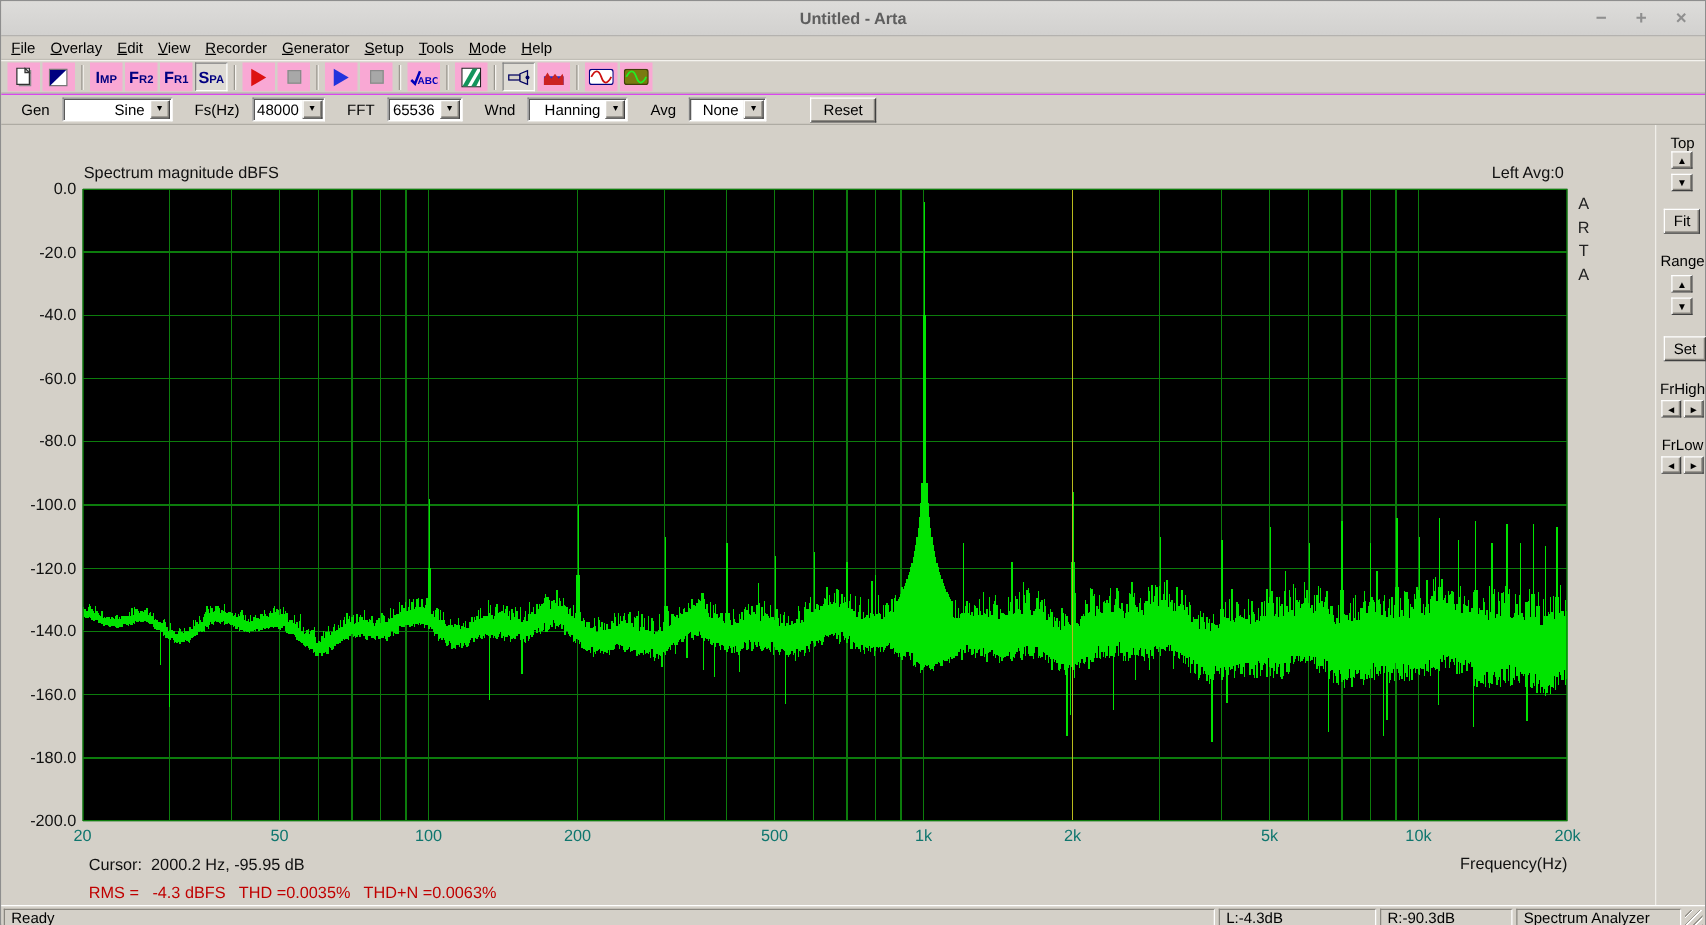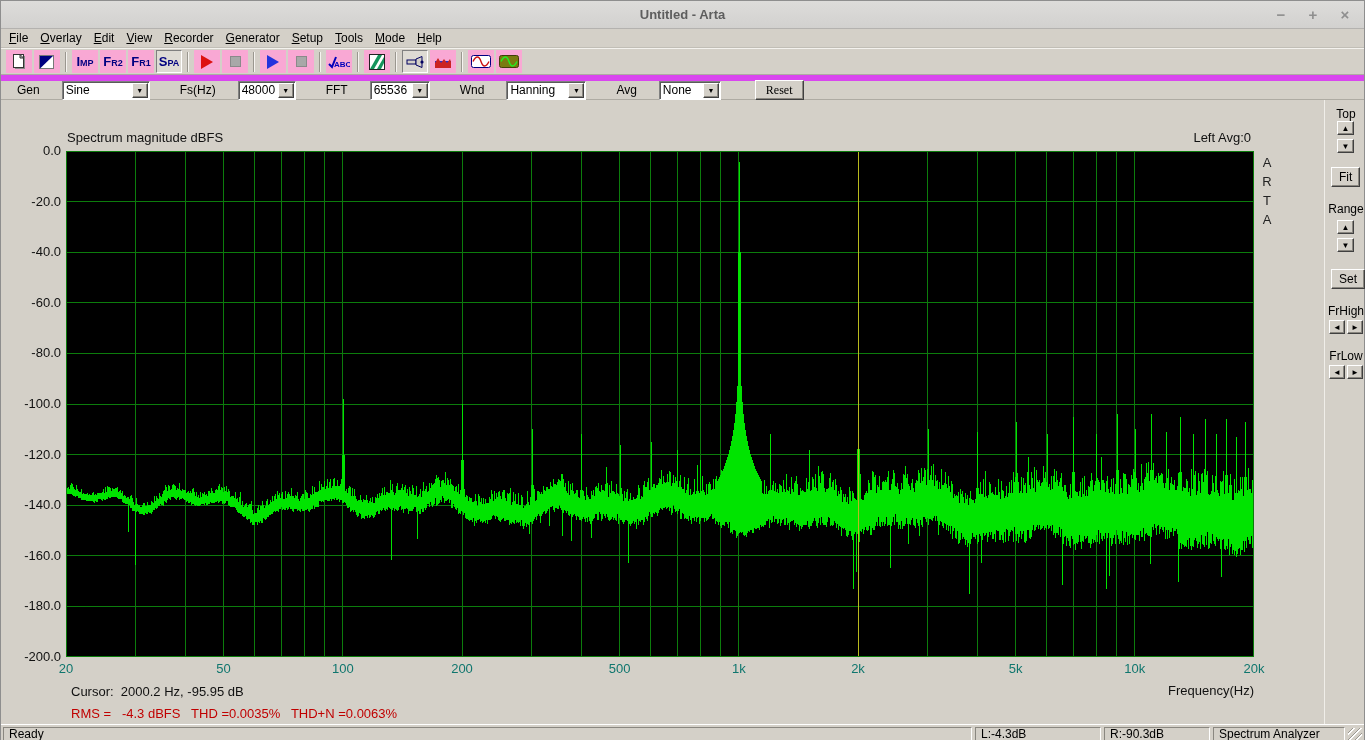--- a/index.html
+++ b/index.html
@@ -36,29 +36,29 @@
     border-bottom:1px solid #fff; border-right:1px solid #fff; background:#dedbd4; }
   .tbtn .modelbl { color:#000080; font-weight:bold; font-size:13px; line-height:1; }
   .tbtn .modelbl small { font-size:9px; font-weight:bold; }
   .tsep { width:2px; height:20px; margin:0 4px; border-left:1px solid #9a978f;
     border-right:1px solid #f6f4f0; }
   .icn-play { width:0; height:0; border-style:solid; border-width:7px 0 7px 12px; }
   .icn-stop { width:11px; height:11px; background:#a8a8a8; border:1px solid #8a8a8a; }
 
   
   .genbar { height:25px; background:#d4d0c8; display:flex; align-items:center;
-    padding-left:8px; gap:22px; border-top:6px solid #d946ef;
+    padding-left:8px; gap:10px; border-top:1px solid #d946ef;
     border-bottom:1px solid #aeaba3; flex:0 0 auto; font-size:12px; }
   .genlbl { margin-left:8px; color:#000; }
   .combo { display:flex; align-items:center; height:19px; background:#fff;
     border-top:1px solid #808080; border-left:1px solid #808080;
     border-bottom:1px solid #fff; border-right:1px solid #fff;
     box-shadow:inset 1px 1px 0 #5a5a5a; }
   .combo .val { flex:1; font-size:12px; padding:16px 3px; color:#000;
-    white-space:nowrap; overflow:hidden; }
+    white-space:nowrap; overflow:hidden;text-align:right; }
   .raised { background:#d4d0c8; border-top:1px solid #fff; border-left:1px solid #fff;
     border-bottom:1px solid #404040; border-right:1px solid #404040;
     box-shadow:inset -1px -1px 0 #8a8780; }
   .combo .arrowbtn { width:16px; height:15px; margin:1px; font-size:7px;
     color:#000; display:flex; align-items:center; justify-content:center; }
   .pushbtn { height:20px; padding:0 10px; font-size:12px; color:#000;
     display:flex; align-items:center; justify-content:center; }
 
   
   .client { position:relative; height:624px; background:#d4d0c8; flex:0 0 auto; }
@@ -227,21 +227,21 @@
       <span class="genlbl">Wnd</span>
       <div class="combo" style="width: 80px;">
         <span class="val">Hanning</span>
         <div class="arrowbtn raised">▼</div>
       </div>
       <span class="genlbl">Avg</span>
       <div class="combo" style="width: 62px;">
         <span class="val">None</span>
         <div class="arrowbtn raised">▼</div>
       </div>
-      <div class="pushbtn raised" style="margin-left: 12px; font-family: Liberation Serif, serif;">Reset</div>
+      <div class="pushbtn raised" style="margin-left: 25px;">Reset</div>
     </div>
 
   <div class="client">
     <div class="plotwrap">
       <div class="plot-title">Spectrum magnitude dBFS</div>
       <div class="plot-channel">Left  Avg:0</div>
       <svg id="spectrum" width="1188" height="506" viewBox="0 0 1188 506">
           <rect x="0" y="0" width="1188" height="506" fill="#000000"></rect>
           <path d="M0.0 0V506M69.7 0V506M119.2 0V506M157.6 0V506M188.9 0V506M215.5 0V506M238.4 0V506M258.7 0V506M276.8 0V506M396.0 0V506M465.7 0V506M515.2 0V506M553.6 0V506M584.9 0V506M611.5 0V506M634.4 0V506M654.7 0V506M672.8 0V506M792.0 0V506M861.7 0V506M911.2 0V506M949.6 0V506M980.9 0V506M1007.5 0V506M1030.4 0V506M1050.7 0V506M1068.8 0V506M1188.0 0V506M1188 0V506M0 0.0H1188M0 50.6H1188M0 101.2H1188M0 151.8H1188M0 202.4H1188M0 253.0H1188M0 303.6H1188M0 354.2H1188M0 404.8H1188M0 455.4H1188M0 506.0H1188" stroke="#0c7c0c" stroke-width="1" fill="none" shape-rendering="crispEdges"></path>
           <path d="M0.5 334.8V352.9M1.5 336.5V342.7M2.5 335.9V343.2M3.5 338.0V343.3M4.5 334.4V343.2M5.5 332.4V342.6M6.5 333.4V343.6M7.5 336.1V345.1M8.5 337.8V345.4M9.5 339.0V345.5M10.5 333.8V344.8M11.5 337.7V344.9M12.5 339.7V347.1M13.5 341.3V347.1M14.5 341.4V347.2M15.5 337.7V348.5M16.5 343.4V349.4M17.5 342.3V349.4M18.5 343.0V348.9M19.5 342.9V349.3M20.5 342.8V350.0M21.5 342.4V350.4M22.5 343.8V350.2M23.5 342.9V350.0M24.5 343.6V350.0M25.5 343.8V350.1M26.5 341.5V350.3M27.5 341.1V351.2M28.5 344.2V351.5M29.5 342.5V350.4M30.5 343.9V350.9M31.5 341.9V350.6M32.5 342.1V347.8M33.5 341.5V347.9M34.5 341.9V347.8M35.5 342.1V349.3M36.5 341.4V349.5M37.5 338.2V348.3M38.5 341.5V348.6M39.5 335.6V348.8M40.5 340.7V347.5M41.5 334.5V347.8M42.5 336.0V345.9M43.5 335.9V346.7M44.5 337.4V346.7M45.5 339.7V346.0M46.5 337.4V346.3M47.5 338.1V346.2M48.5 338.4V346.3M49.5 337.3V345.9M50.5 336.9V345.6M51.5 335.6V346.6M52.5 340.9V347.7M53.5 339.5V347.8M54.5 338.6V347.9M55.5 341.6V348.2M56.5 339.6V350.9M57.5 345.0V351.8M58.5 344.2V351.9M59.5 344.9V353.1M60.5 346.7V352.8M61.5 346.4V353.0M62.5 346.3V381.0M63.5 347.5V354.4M64.5 344.8V357.4M65.5 344.4V357.3M66.5 346.7V359.5M67.5 350.5V359.7M68.5 353.7V360.4M69.5 353.0V414.2M70.5 347.2V360.7M71.5 353.0V359.6M72.5 353.6V360.6M73.5 353.8V363.1M74.5 356.1V362.8M75.5 355.8V363.0M76.5 354.0V362.9M77.5 351.5V364.4M78.5 352.1V364.2M79.5 354.5V362.2M80.5 355.4V362.8M81.5 351.2V362.6M82.5 353.7V361.2M83.5 353.8V361.8M84.5 353.6V362.2M85.5 350.3V363.0M86.5 350.5V360.6M87.5 352.0V359.1M88.5 345.2V358.5M89.5 349.9V357.4M90.5 345.0V358.0M91.5 346.7V357.0M92.5 348.1V354.6M93.5 341.6V354.5M94.5 345.1V353.4M95.5 346.4V354.3M96.5 342.6V353.8M97.5 340.0V354.7M98.5 338.8V349.6M99.5 333.5V350.6M100.5 335.8V351.8M101.5 339.7V349.2M102.5 334.0V346.6M103.5 335.3V348.3M104.5 338.9V349.0M105.5 337.9V346.3M106.5 333.6V345.6M107.5 333.4V346.4M108.5 333.6V346.8M109.5 335.3V347.7M110.5 339.0V348.5M111.5 336.6V346.9M112.5 337.8V345.5M113.5 331.9V348.7M114.5 338.8V348.2M115.5 339.5V347.9M116.5 338.3V347.0M117.5 338.9V348.3M118.5 338.7V348.7M119.5 339.0V349.0M120.5 341.6V350.8M121.5 340.9V349.8M122.5 339.5V352.0M123.5 342.3V351.9M124.5 340.1V350.9M125.5 341.8V353.7M126.5 338.4V353.1M127.5 337.0V352.7M128.5 341.1V354.1M129.5 345.1V354.6M130.5 341.2V353.9M131.5 345.9V354.6M132.5 344.0V354.9M133.5 346.5V355.2M134.5 341.2V354.1M135.5 345.8V353.4M136.5 342.4V353.4M137.5 342.9V352.9M138.5 340.7V353.5M139.5 343.6V352.3M140.5 343.4V353.8M141.5 344.5V353.5M142.5 340.1V353.3M143.5 340.2V352.9M144.5 341.8V351.1M145.5 336.9V352.4M146.5 340.1V352.2M147.5 342.1V351.7M148.5 342.2V351.8M149.5 339.3V351.1M150.5 338.1V350.6M151.5 339.1V350.2M152.5 335.3V351.6M153.5 333.4V350.5M154.5 338.7V350.3M155.5 335.9V350.3M156.5 337.1V352.5M157.5 341.1V352.1M158.5 336.0V352.8M159.5 339.8V351.6M160.5 334.8V349.8M161.5 340.5V350.0M162.5 338.1V353.8M163.5 339.7V355.2M164.5 346.2V355.8M165.5 345.1V355.8M166.5 344.9V356.4M167.5 345.1V356.0M168.5 347.0V355.8M169.5 341.0V357.3M170.5 348.2V358.7M171.5 346.5V360.9M172.5 351.0V361.8M173.5 345.5V362.1M174.5 340.5V362.8M175.5 353.7V363.1M176.5 350.2V365.1M177.5 356.3V365.5M178.5 355.1V366.4M179.5 352.6V365.4M180.5 352.0V367.6M181.5 356.1V369.2M182.5 353.9V368.4M183.5 352.7V368.2M184.5 353.3V371.6M185.5 350.4V370.5M186.5 358.7V373.7M187.5 363.3V373.9M188.5 362.0V373.5M189.5 361.6V371.1M190.5 362.2V371.4M191.5 357.4V373.6M192.5 353.9V371.1M193.5 359.1V371.5M194.5 354.5V370.3M195.5 354.9V372.4M196.5 349.9V372.0M197.5 354.3V366.8M198.5 356.9V367.5M199.5 354.6V369.0M200.5 350.3V368.2M201.5 347.8V365.7M202.5 354.0V366.0M203.5 352.8V364.4M204.5 349.2V363.9M205.5 351.3V363.2M206.5 344.7V363.3M207.5 350.3V361.4M208.5 345.1V359.8M209.5 342.6V361.0M210.5 348.1V360.1M211.5 339.6V360.2M212.5 344.2V360.7M213.5 341.9V357.8M214.5 346.5V357.8M215.5 342.9V356.3M216.5 340.7V358.9M217.5 347.8V357.5M218.5 347.7V359.4M219.5 340.0V358.6M220.5 346.8V356.9M221.5 342.7V358.7M222.5 341.2V358.2M223.5 342.7V356.0M224.5 345.1V357.9M225.5 336.9V357.8M226.5 344.7V360.1M227.5 344.6V360.6M228.5 346.8V358.0M229.5 344.3V357.7M230.5 345.3V357.6M231.5 341.4V359.7M232.5 347.7V359.4M233.5 349.7V360.3M234.5 347.4V360.6M235.5 344.6V357.6M236.5 343.0V360.0M237.5 343.1V359.9M238.5 347.5V360.3M239.5 339.1V359.3M240.5 341.1V359.2M241.5 341.6V357.6M242.5 346.8V359.9M243.5 346.7V361.4M244.5 343.3V358.9M245.5 344.4V358.3M246.5 335.3V357.9M247.5 343.0V353.6M248.5 336.0V358.0M249.5 341.0V355.7M250.5 341.1V356.3M251.5 340.5V356.1M252.5 339.9V355.8M253.5 330.4V350.0M254.5 338.9V350.1M255.5 332.9V350.7M256.5 335.5V350.4M257.5 335.7V350.6M258.5 330.2V349.3M259.5 337.5V349.3M260.5 334.8V348.7M261.5 327.9V350.4M262.5 337.0V350.2M263.5 330.5V349.9M264.5 328.1V348.0M265.5 336.5V350.3M266.5 334.7V348.2M267.5 328.3V347.9M268.5 327.4V349.3M269.5 334.8V347.3M270.5 334.8V349.2M271.5 328.5V348.5M272.5 334.8V347.9M273.5 335.3V351.4M274.5 333.3V348.6M275.5 327.7V349.3M276.5 303.6V352.4M277.5 247.9V352.1M278.5 303.6V350.8M279.5 340.1V352.1M280.5 337.6V354.4M281.5 342.3V357.4M282.5 337.3V356.5M283.5 335.1V355.9M284.5 335.8V361.4M285.5 345.1V359.9M286.5 337.2V359.1M287.5 345.0V361.3M288.5 338.4V359.4M289.5 344.7V361.0M290.5 348.4V363.5M291.5 349.5V365.9M292.5 349.2V365.1M293.5 348.8V361.7M294.5 344.0V363.3M295.5 349.0V367.9M296.5 350.6V367.1M297.5 348.4V367.4M298.5 348.5V368.1M299.5 348.9V365.2M300.5 343.7V364.6M301.5 348.9V366.6M302.5 351.9V363.6M303.5 349.5V367.2M304.5 347.3V365.9M305.5 350.7V363.6M306.5 346.1V364.6M307.5 351.5V366.8M308.5 351.6V365.7M309.5 346.4V363.7M310.5 346.8V361.3M311.5 342.5V359.5M312.5 346.8V362.6M313.5 342.2V362.9M314.5 344.6V359.0M315.5 341.7V360.0M316.5 336.9V358.6M317.5 344.1V356.9M318.5 335.5V359.2M319.5 343.7V360.4M320.5 341.4V358.1M321.5 341.4V359.3M322.5 342.0V356.1M323.5 341.5V357.3M324.5 328.8V357.8M325.5 339.3V408.8M326.5 332.8V359.0M327.5 341.3V357.2M328.5 343.9V359.5M329.5 341.7V357.6M330.5 334.7V359.3M331.5 332.3V360.4M332.5 339.3V358.9M333.5 338.9V355.9M334.5 338.5V354.5M335.5 337.4V359.2M336.5 333.1V357.7M337.5 339.2V362.1M338.5 335.8V358.4M339.5 334.1V358.4M340.5 341.8V357.0M341.5 337.9V358.1M342.5 345.0V362.6M343.5 336.1V360.4M344.5 339.7V359.7M345.5 342.8V360.4M346.5 334.3V360.2M347.5 337.4V357.5M348.5 344.3V356.2M349.5 344.2V356.4M350.5 334.8V361.3M351.5 346.2V388.1M352.5 344.6V360.4M353.5 342.5V362.9M354.5 337.5V363.0M355.5 345.5V358.1M356.5 340.0V361.4M357.5 330.8V360.5M358.5 340.3V357.2M359.5 338.3V358.6M360.5 334.6V356.9M361.5 340.5V353.2M362.5 340.1V353.2M363.5 332.4V355.7M364.5 336.5V351.1M365.5 331.9V354.2M366.5 333.7V355.8M367.5 332.5V353.7M368.5 331.7V353.0M369.5 327.6V347.4M370.5 324.2V354.9M371.5 326.7V354.3M372.5 326.3V352.6M373.5 329.3V352.2M374.5 335.9V349.3M375.5 329.6V350.6M376.5 328.9V344.8M377.5 329.1V347.3M378.5 331.7V352.2M379.5 321.1V349.7M380.5 333.5V350.4M381.5 327.4V348.8M382.5 329.4V348.3M383.5 334.0V352.1M384.5 327.5V349.0M385.5 333.0V357.2M386.5 333.7V357.2M387.5 334.7V353.4M388.5 340.4V356.0M389.5 335.8V357.8M390.5 335.2V358.8M391.5 341.4V357.0M392.5 333.0V362.7M393.5 343.0V361.5M394.5 339.4V363.3M395.5 308.7V360.0M396.5 253.0V360.9M397.5 308.7V364.4M398.5 338.3V362.2M399.5 346.1V367.3M400.5 343.6V367.8M401.5 345.3V368.2M402.5 350.2V368.9M403.5 346.2V369.7M404.5 346.7V368.6M405.5 346.8V368.7M406.5 351.1V371.1M407.5 351.3V366.7M408.5 350.2V374.5M409.5 343.0V370.3M410.5 349.5V371.8M411.5 354.9V369.4M412.5 342.9V368.7M413.5 345.2V368.0M414.5 350.5V371.2M415.5 346.9V369.9M416.5 352.6V372.0M417.5 347.3V370.5M418.5 352.9V370.3M419.5 348.2V371.5M420.5 352.0V369.0M421.5 352.1V372.8M422.5 352.2V369.2M423.5 345.5V369.0M424.5 347.5V369.2M425.5 339.1V367.8M426.5 342.7V365.0M427.5 349.5V363.8M428.5 339.5V364.8M429.5 348.3V368.1M430.5 341.8V364.7M431.5 345.5V365.6M432.5 341.4V369.3M433.5 339.6V370.4M434.5 345.3V370.8M435.5 347.6V368.9M436.5 340.5V367.8M437.5 338.6V366.7M438.5 338.6V370.3M439.5 347.3V369.6M440.5 350.3V368.6M441.5 342.2V368.7M442.5 343.2V368.8M443.5 341.7V374.0M444.5 337.4V372.4M445.5 353.5V372.7M446.5 350.7V371.3M447.5 340.5V371.6M448.5 350.3V373.1M449.5 343.3V368.6M450.5 352.6V372.3M451.5 353.1V371.1M452.5 342.0V372.1M453.5 353.8V370.6M454.5 354.0V375.3M455.5 343.6V368.5M456.5 345.8V374.6M457.5 356.5V377.6M458.5 354.9V375.0M459.5 354.5V372.1M460.5 353.3V376.2M461.5 340.4V372.6M462.5 350.6V373.8M463.5 353.7V382.8M464.5 346.2V370.9M465.5 334.0V371.3M466.5 278.3V373.2M467.5 334.0V369.9M468.5 337.9V367.9M469.5 349.6V366.2M470.5 349.3V369.1M471.5 340.2V364.9M472.5 340.3V363.2M473.5 341.4V364.6M474.5 342.9V371.9M475.5 341.1V365.1M476.5 343.2V362.5M477.5 334.9V360.9M478.5 339.4V359.8M479.5 340.4V362.7M480.5 336.4V362.2M481.5 335.6V360.2M482.5 338.4V357.7M483.5 338.4V375.4M484.5 331.0V356.1M485.5 335.3V355.5M486.5 336.1V354.9M487.5 328.0V359.2M488.5 332.7V360.7M489.5 332.6V357.3M490.5 333.7V357.1M491.5 331.3V357.6M492.5 328.3V357.6M493.5 329.1V354.1M494.5 329.9V356.9M495.5 323.3V359.4M496.5 323.1V384.6M497.5 327.8V361.6M498.5 336.0V359.4M499.5 332.3V360.1M500.5 339.5V362.0M501.5 342.2V360.4M502.5 330.3V364.0M503.5 343.6V365.3M504.5 332.8V363.1M505.5 339.4V390.3M506.5 332.1V366.3M507.5 340.0V363.5M508.5 343.4V363.2M509.5 342.4V365.4M510.5 339.1V368.8M511.5 339.0V365.3M512.5 345.7V366.0M513.5 347.4V368.8M514.5 339.0V369.3M515.5 283.4V370.4M516.5 339.0V368.1M517.5 339.6V365.6M518.5 345.2V367.6M519.5 349.2V371.2M520.5 336.1V366.9M521.5 343.9V371.1M522.5 346.2V366.1M523.5 347.7V370.4M524.5 347.7V372.8M525.5 339.9V386.7M526.5 344.2V370.1M527.5 338.5V368.1M528.5 345.3V367.4M529.5 336.0V362.6M530.5 334.6V363.2M531.5 336.6V368.7M532.5 332.0V368.5M533.5 340.4V360.9M534.5 340.6V362.6M535.5 333.5V369.5M536.5 338.8V367.9M537.5 338.6V362.9M538.5 340.3V365.2M539.5 332.9V366.8M540.5 315.7V362.8M541.5 331.5V365.8M542.5 345.9V368.5M543.5 334.2V369.6M544.5 341.6V369.2M545.5 330.0V367.6M546.5 339.7V366.3M547.5 339.8V368.5M548.5 341.4V367.3M549.5 343.1V368.7M550.5 333.3V370.4M551.5 342.3V362.8M552.5 342.8V372.8M553.5 345.1V366.6M554.5 293.5V369.1M555.5 336.5V369.3M556.5 343.1V370.9M557.5 349.5V373.3M558.5 339.9V370.9M559.5 347.3V368.5M560.5 341.2V369.1M561.5 338.2V370.1M562.5 349.6V412.2M563.5 347.6V372.6M564.5 341.6V374.7M565.5 349.1V373.3M566.5 349.0V372.4M567.5 345.9V369.7M568.5 347.9V373.1M569.5 347.5V371.4M570.5 347.3V377.6M571.5 343.8V368.2M572.5 334.1V374.4M573.5 337.4V369.7M574.5 347.6V370.6M575.5 345.0V368.8M576.5 346.2V369.1M577.5 334.4V373.7M578.5 330.4V371.1M579.5 336.1V365.7M580.5 336.3V368.2M581.5 331.1V370.2M582.5 326.7V364.5M583.5 338.9V361.4M584.5 338.8V363.1M585.5 290.9V366.4M586.5 336.4V365.8M587.5 332.5V362.0M588.5 332.7V363.1M589.5 337.1V360.7M590.5 333.8V361.6M591.5 333.9V364.7M592.5 331.9V362.3M593.5 327.1V358.8M594.5 328.0V357.1M595.5 318.7V357.6M596.5 333.0V358.7M597.5 325.3V357.0M598.5 330.7V356.6M599.5 331.9V356.4M600.5 330.9V357.9M601.5 323.1V356.6M602.5 331.4V355.7M603.5 319.8V360.3M604.5 320.7V357.0M605.5 334.5V364.0M606.5 332.1V362.3M607.5 323.9V354.4M608.5 331.7V357.7M609.5 326.4V361.3M610.5 330.3V359.5M611.5 298.5V363.3M612.5 335.6V360.2M613.5 330.0V357.9M614.5 324.1V367.8M615.5 336.0V367.9M616.5 337.8V362.2M617.5 338.0V363.2M618.5 325.7V367.8M619.5 342.4V366.8M620.5 338.6V367.9M621.5 333.0V368.4M622.5 326.9V370.3M623.5 343.9V364.9M624.5 338.2V369.3M625.5 343.5V372.5M626.5 342.9V366.8M627.5 340.8V367.4M628.5 328.4V370.1M629.5 343.2V365.8M630.5 339.6V370.5M631.5 313.7V367.4M632.5 340.4V366.4M633.5 342.1V373.4M634.5 308.7V370.1M635.5 339.9V366.6M636.5 324.9V367.4M637.5 339.2V366.6M638.5 340.5V370.6M639.5 344.2V366.9M640.5 332.6V370.3M641.5 342.6V369.3M642.5 332.9V367.7M643.5 331.4V365.7M644.5 332.9V364.9M645.5 338.5V363.1M646.5 338.1V367.9M647.5 328.2V368.3M648.5 338.2V367.2M649.5 327.5V372.5M650.5 325.1V370.3M651.5 330.1V371.3M652.5 328.3V374.4M653.5 326.4V371.4M654.5 324.3V374.9M655.5 318.8V376.9M656.5 319.9V373.8M657.5 317.5V374.0M658.5 315.0V374.5M659.5 312.3V370.8M660.5 309.3V370.9M661.5 306.2V373.4M662.5 302.7V377.1M663.5 299.0V371.3M664.5 294.8V381.9M665.5 290.1V380.6M666.5 284.8V382.6M667.5 278.7V378.7M668.5 271.5V379.2M669.5 262.7V379.9M670.5 251.3V387.0M671.5 235.3V385.2M672.5 101.2V383.2M673.5 10.9V382.3M674.5 101.2V381.2M675.5 235.3V382.1M676.5 251.3V380.8M677.5 262.7V383.7M678.5 271.5V384.9M679.5 278.7V383.8M680.5 284.8V386.0M681.5 290.1V381.7M682.5 294.8V379.9M683.5 299.0V380.5M684.5 302.7V378.9M685.5 306.2V379.2M686.5 309.3V382.1M687.5 312.3V381.5M688.5 315.0V376.7M689.5 317.5V377.6M690.5 319.9V377.5M691.5 322.2V377.4M692.5 324.3V376.5M693.5 326.4V379.4M694.5 328.3V374.3M695.5 330.1V376.3M696.5 342.3V375.4M697.5 343.3V375.6M698.5 329.1V374.0M699.5 343.2V373.9M700.5 335.0V370.2M701.5 343.3V370.4M702.5 340.1V368.3M703.5 339.0V376.8M704.5 283.4V369.1M705.5 339.0V371.5M706.5 334.0V371.3M707.5 329.9V365.3M708.5 339.5V370.9M709.5 331.7V368.2M710.5 340.9V368.3M711.5 338.4V372.8M712.5 342.0V372.3M713.5 332.6V368.4M714.5 334.1V375.4M715.5 335.2V371.5M716.5 340.9V369.2M717.5 328.5V368.2M718.5 337.5V373.5M719.5 340.8V374.1M720.5 322.7V367.1M721.5 339.3V374.2M722.5 340.0V371.8M723.5 335.9V378.5M724.5 342.7V371.4M725.5 326.3V370.2M726.5 338.0V370.4M727.5 341.0V369.3M728.5 331.8V373.9M729.5 329.6V372.1M730.5 325.1V375.6M731.5 332.9V372.7M732.5 344.2V373.7M733.5 344.4V379.5M734.5 336.5V374.6M735.5 339.7V377.9M736.5 339.4V375.7M737.5 340.3V374.2M738.5 341.0V374.3M739.5 340.9V373.8M740.5 326.9V373.9M741.5 338.0V370.2M742.5 330.9V376.4M743.5 298.5V377.5M744.5 339.8V374.7M745.5 339.4V375.4M746.5 325.7V372.4M747.5 327.8V370.3M748.5 336.0V367.2M749.5 322.8V369.8M750.5 336.8V375.3M751.5 339.8V377.2M752.5 314.6V371.8M753.5 325.0V366.5M754.5 331.7V373.6M755.5 321.1V365.9M756.5 319.6V372.3M757.5 323.0V373.6M758.5 337.0V373.6M759.5 341.2V374.0M760.5 338.0V376.1M761.5 337.5V371.0M762.5 336.5V366.2M763.5 327.2V366.9M764.5 321.8V375.3M765.5 336.0V373.9M766.5 330.8V375.3M767.5 328.9V374.4M768.5 338.8V370.4M769.5 328.2V371.5M770.5 333.9V376.9M771.5 344.7V372.6M772.5 340.3V379.3M773.5 342.7V374.5M774.5 335.9V375.9M775.5 338.6V384.9M776.5 350.6V376.5M777.5 342.9V378.3M778.5 346.0V377.1M779.5 343.2V379.2M780.5 350.9V384.8M781.5 345.6V385.7M782.5 352.9V384.0M783.5 335.7V380.4M784.5 339.5V380.2M785.5 349.8V384.9M786.5 339.9V388.7M787.5 341.6V437.7M788.5 346.6V383.2M789.5 348.0V381.0M790.5 348.8V420.9M791.5 298.4V382.5M792.5 242.8V385.2M793.5 298.4V391.1M794.5 323.0V380.2M795.5 347.7V381.0M796.5 348.5V378.2M797.5 349.4V383.3M798.5 343.9V379.4M799.5 342.1V376.4M800.5 339.8V379.0M801.5 341.9V380.2M802.5 328.9V378.9M803.5 332.3V374.7M804.5 339.3V384.3M805.5 338.7V384.4M806.5 319.6V377.0M807.5 320.5V378.9M808.5 326.1V378.7M809.5 324.4V375.3M810.5 341.9V371.1M811.5 334.1V375.3M812.5 336.1V365.5M813.5 324.7V375.2M814.5 338.7V376.1M815.5 339.3V370.9M816.5 330.6V374.9M817.5 329.6V370.6M818.5 331.1V375.3M819.5 328.8V373.4M820.5 331.0V365.7M821.5 325.5V375.1M822.5 319.7V373.7M823.5 338.5V373.8M824.5 338.6V416.9M825.5 333.1V374.6M826.5 328.2V371.4M827.5 319.1V365.6M828.5 321.6V373.8M829.5 335.2V362.5M830.5 335.8V371.4M831.5 331.6V371.3M832.5 337.8V378.1M833.5 343.0V373.6M834.5 339.4V378.0M835.5 332.1V370.3M836.5 338.3V377.5M837.5 323.1V375.4M838.5 323.8V375.2M839.5 314.5V373.2M840.5 326.8V367.4M841.5 323.3V372.7M842.5 333.3V392.7M843.5 334.7V372.8M844.5 338.5V373.9M845.5 331.6V368.7M846.5 327.7V367.4M847.5 336.7V373.8M848.5 340.9V374.8M849.5 331.5V377.4M850.5 329.4V368.0M851.5 329.6V371.9M852.5 318.8V375.1M853.5 321.9V385.0M854.5 332.1V368.8M855.5 316.6V373.5M856.5 330.3V376.4M857.5 325.7V366.3M858.5 316.9V365.5M859.5 318.9V368.1M860.5 333.9V370.8M861.5 318.1V366.6M862.5 278.3V374.1M863.5 328.7V368.4M864.5 323.8V368.0M865.5 314.9V369.0M866.5 328.6V369.6M867.5 312.7V366.7M868.5 334.7V365.3M869.5 324.3V369.7M870.5 330.3V365.3M871.5 329.3V369.6M872.5 338.0V384.0M873.5 331.1V373.7M874.5 338.1V369.8M875.5 318.2V370.6M876.5 333.5V375.0M877.5 333.8V376.5M878.5 332.3V371.6M879.5 321.1V373.0M880.5 333.0V379.0M881.5 337.2V374.0M882.5 325.1V380.3M883.5 334.9V375.3M884.5 340.6V382.5M885.5 330.3V374.6M886.5 333.3V387.7M887.5 346.7V379.8M888.5 342.5V376.7M889.5 344.5V387.2M890.5 344.4V388.3M891.5 344.5V379.8M892.5 341.1V392.9M893.5 352.0V391.7M894.5 338.0V388.6M895.5 342.9V382.4M896.5 339.7V388.4M897.5 346.2V386.0M898.5 351.9V387.9M899.5 342.2V393.8M900.5 347.7V388.6M901.5 344.0V395.8M902.5 353.6V392.0M903.5 347.3V442.5M904.5 340.4V393.0M905.5 347.8V388.4M906.5 349.3V381.7M907.5 348.9V386.1M908.5 351.7V385.8M909.5 348.2V387.9M910.5 336.5V383.6M911.5 280.8V393.0M912.5 336.5V390.8M913.5 342.5V382.7M914.5 330.6V384.7M915.5 343.1V411.7M916.5 343.0V388.9M917.5 328.2V382.3M918.5 346.1V385.0M919.5 320.3V384.3M920.5 344.9V381.7M921.5 346.5V391.1M922.5 343.5V385.9M923.5 330.6V381.0M924.5 332.5V383.7M925.5 342.0V380.5M926.5 341.3V387.9M927.5 342.5V388.1M928.5 343.5V382.6M929.5 335.9V390.6M930.5 344.4V379.4M931.5 344.2V379.7M932.5 328.3V379.7M933.5 341.0V389.0M934.5 347.9V389.0M935.5 329.8V384.2M936.5 338.5V389.3M937.5 340.3V391.7M938.5 346.8V380.7M939.5 344.6V391.2M940.5 335.4V377.9M941.5 346.1V379.2M942.5 341.7V389.7M943.5 330.9V385.3M944.5 342.0V381.1M945.5 329.4V379.0M946.5 341.7V380.2M947.5 320.5V390.9M948.5 331.4V375.5M949.5 326.4V382.9M950.5 270.7V389.7M951.5 321.9V383.3M952.5 331.4V391.7M953.5 342.1V385.5M954.5 340.3V379.5M955.5 326.3V387.8M956.5 342.2V382.5M957.5 326.6V379.8M958.5 333.6V390.5M959.5 331.8V392.4M960.5 341.8V389.6M961.5 321.4V379.4M962.5 305.8V379.3M963.5 333.6V386.8M964.5 338.3V387.8M965.5 321.0V386.3M966.5 326.7V379.2M967.5 337.2V373.6M968.5 316.2V379.8M969.5 341.4V378.6M970.5 319.3V375.8M971.5 329.2V374.1M972.5 330.7V377.5M973.5 329.2V373.5M974.5 335.3V378.7M975.5 332.1V378.1M976.5 331.1V376.5M977.5 314.7V374.8M978.5 327.1V379.4M979.5 321.3V377.4M980.5 331.3V377.8M981.5 283.4V373.5M982.5 335.5V377.8M983.5 332.6V376.6M984.5 339.4V374.5M985.5 325.3V380.2M986.5 338.0V374.4M987.5 325.0V384.0M988.5 317.9V381.9M989.5 331.1V387.3M990.5 319.6V381.5M991.5 329.4V381.6M992.5 334.5V384.0M993.5 330.7V376.1M994.5 326.9V386.2M995.5 321.5V377.7M996.5 336.3V434.4M997.5 340.3V392.5M998.5 334.1V385.9M999.5 334.0V385.0M1000.5 341.2V395.4M1001.5 346.4V387.1M1002.5 348.2V389.7M1003.5 343.5V395.0M1004.5 333.1V396.7M1005.5 347.2V385.2M1006.5 321.3V388.2M1007.5 265.7V394.2M1008.5 321.3V393.0M1009.5 339.8V399.3M1010.5 341.3V392.3M1011.5 340.6V393.0M1012.5 344.7V391.2M1013.5 339.6V383.8M1014.5 331.1V391.2M1015.5 345.8V398.4M1016.5 327.1V390.2M1017.5 343.0V391.3M1018.5 325.0V385.0M1019.5 344.9V388.1M1020.5 338.7V387.4M1021.5 345.2V384.6M1022.5 335.3V392.1M1023.5 335.7V392.4M1024.5 330.4V396.7M1025.5 321.7V392.8M1026.5 329.4V388.4M1027.5 339.6V392.4M1028.5 333.8V389.2M1029.5 330.3V391.4M1030.5 283.4V384.2M1031.5 326.8V391.4M1032.5 329.3V379.0M1033.5 330.6V392.7M1034.5 338.9V382.4M1035.5 305.8V388.1M1036.5 328.7V389.5M1037.5 328.5V385.4M1038.5 331.8V388.4M1039.5 340.9V381.5M1040.5 330.0V437.6M1041.5 324.9V387.0M1042.5 338.0V381.8M1043.5 342.2V424.9M1044.5 335.7V386.6M1045.5 328.2V395.1M1046.5 340.8V393.2M1047.5 326.7V387.2M1048.5 343.4V383.9M1049.5 333.1V393.4M1050.5 318.8V379.3M1051.5 263.1V384.2M1052.5 318.8V387.7M1053.5 342.8V393.3M1054.5 327.7V389.9M1055.5 337.1V392.0M1056.5 342.0V380.0M1057.5 321.5V393.9M1058.5 322.5V387.4M1059.5 322.7V390.5M1060.5 328.0V380.9M1061.5 343.0V393.7M1062.5 332.5V384.5M1063.5 334.3V392.6M1064.5 336.1V384.4M1065.5 324.1V383.3M1066.5 328.4V387.4M1067.5 318.3V383.9M1068.5 321.1V388.3M1069.5 278.3V389.2M1070.5 327.1V383.6M1071.5 339.1V384.1M1072.5 332.2V384.3M1073.5 341.2V390.0M1074.5 334.6V380.3M1075.5 313.1V385.9M1076.5 332.2V386.4M1077.5 339.0V377.1M1078.5 328.2V389.7M1079.5 326.0V383.4M1080.5 311.8V382.3M1081.5 321.5V383.5M1082.5 310.9V385.1M1083.5 330.0V384.5M1084.5 318.8V413.1M1085.5 263.1V386.0M1086.5 318.8V376.2M1087.5 311.8V378.6M1088.5 328.7V373.0M1089.5 327.3V376.6M1090.5 324.9V383.7M1091.5 331.5V374.5M1092.5 322.0V373.8M1093.5 325.2V383.0M1094.5 324.1V378.2M1095.5 321.9V376.4M1096.5 322.5V378.7M1097.5 331.8V380.8M1098.5 337.0V375.5M1099.5 332.3V388.4M1100.5 280.8V378.8M1101.5 326.5V388.2M1102.5 318.0V379.2M1103.5 339.1V387.2M1104.5 331.8V381.3M1105.5 326.0V380.7M1106.5 332.8V377.0M1107.5 333.5V385.4M1108.5 329.2V379.7M1109.5 338.8V379.8M1110.5 338.8V378.3M1111.5 335.1V382.6M1112.5 322.2V430.7M1113.5 321.3V397.5M1114.5 265.7V391.9M1115.5 321.3V398.4M1116.5 339.8V393.4M1117.5 335.6V393.9M1118.5 336.6V395.7M1119.5 336.9V395.3M1120.5 327.5V396.2M1121.5 330.4V389.0M1122.5 340.9V398.4M1123.5 336.9V386.8M1124.5 344.6V395.4M1125.5 317.7V399.1M1126.5 338.2V395.3M1127.5 283.4V396.1M1128.5 324.1V388.8M1129.5 320.1V386.5M1130.5 343.7V390.3M1131.5 339.8V397.2M1132.5 322.3V392.9M1133.5 330.1V390.8M1134.5 341.8V398.3M1135.5 323.3V384.1M1136.5 322.4V392.8M1137.5 331.0V393.8M1138.5 317.8V395.5M1139.5 268.2V384.5M1140.5 323.8V394.1M1141.5 320.0V381.3M1142.5 342.5V397.7M1143.5 343.5V396.9M1144.5 342.6V391.6M1145.5 339.5V393.0M1146.5 324.1V382.8M1147.5 332.1V390.0M1148.5 341.0V393.4M1149.5 325.1V395.3M1150.5 283.4V386.4M1151.5 339.0V388.1M1152.5 342.3V389.5M1153.5 344.6V388.3M1154.5 330.2V398.4M1155.5 330.6V426.0M1156.5 330.1V388.8M1157.5 320.2V387.5M1158.5 342.5V398.3M1159.5 323.8V399.2M1160.5 268.2V395.3M1161.5 323.8V397.6M1162.5 342.4V387.9M1163.5 333.5V403.5M1164.5 322.5V396.1M1165.5 334.1V393.2M1166.5 348.8V403.4M1167.5 349.0V398.6M1168.5 328.0V403.5M1169.5 341.6V400.0M1170.5 285.9V405.6M1171.5 341.6V403.2M1172.5 338.7V397.9M1173.5 340.0V396.6M1174.5 326.2V403.8M1175.5 338.3V398.8M1176.5 325.9V399.2M1177.5 344.5V390.1M1178.5 326.4V400.7M1179.5 270.7V390.3M1180.5 326.4V397.3M1181.5 339.2V386.3M1182.5 316.9V389.2M1183.5 337.9V393.2M1184.5 337.9V393.1M1185.5 341.9V385.0M1186.5 328.6V397.3M1187.5 338.0V392.4" stroke="#00e400" stroke-width="1" fill="none" shape-rendering="crispEdges"></path>

